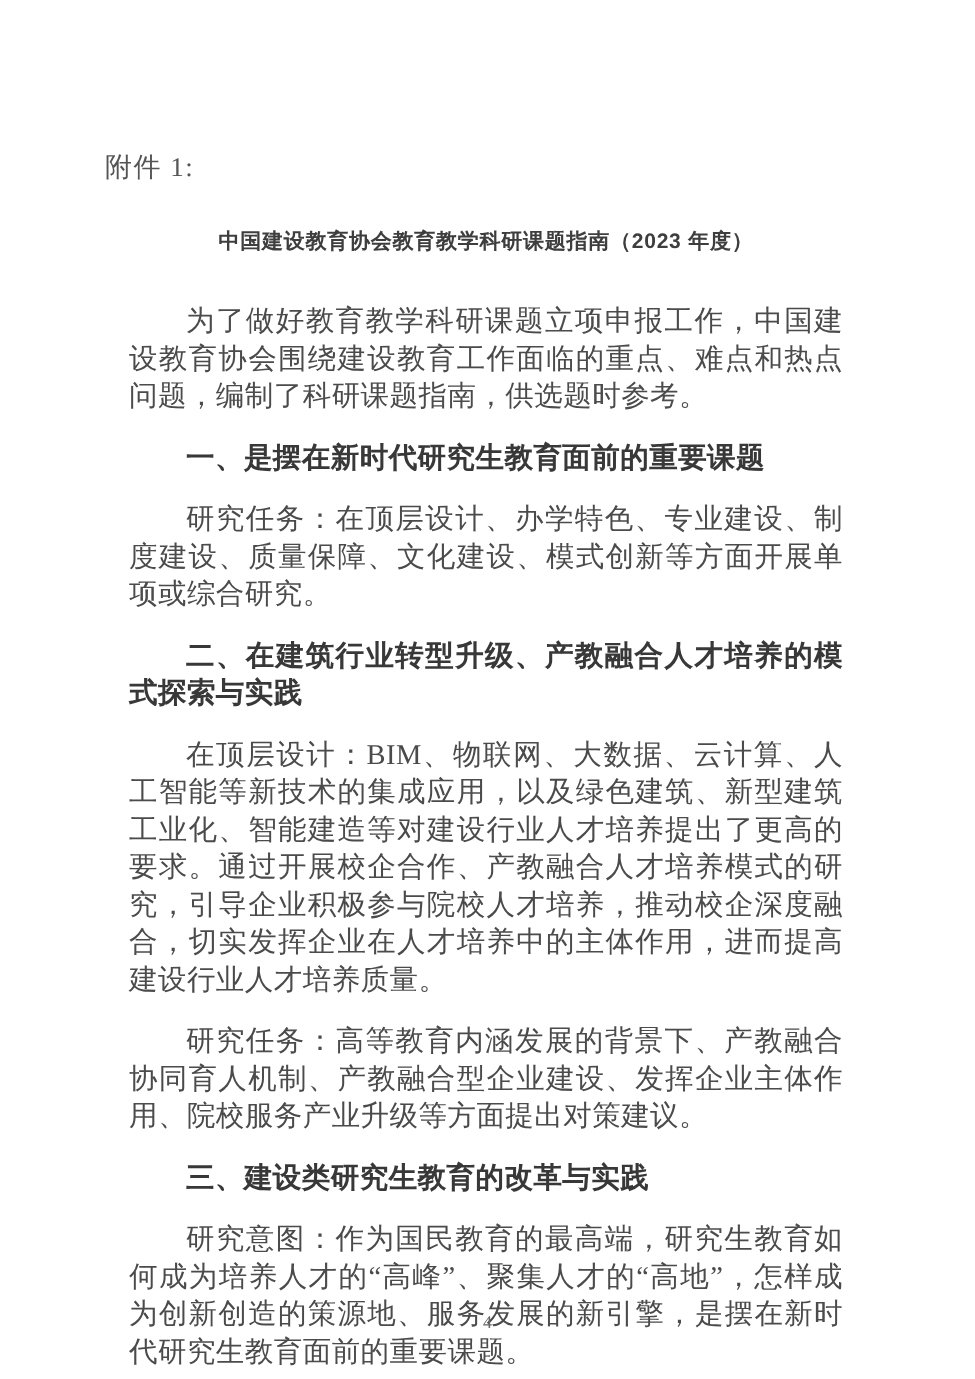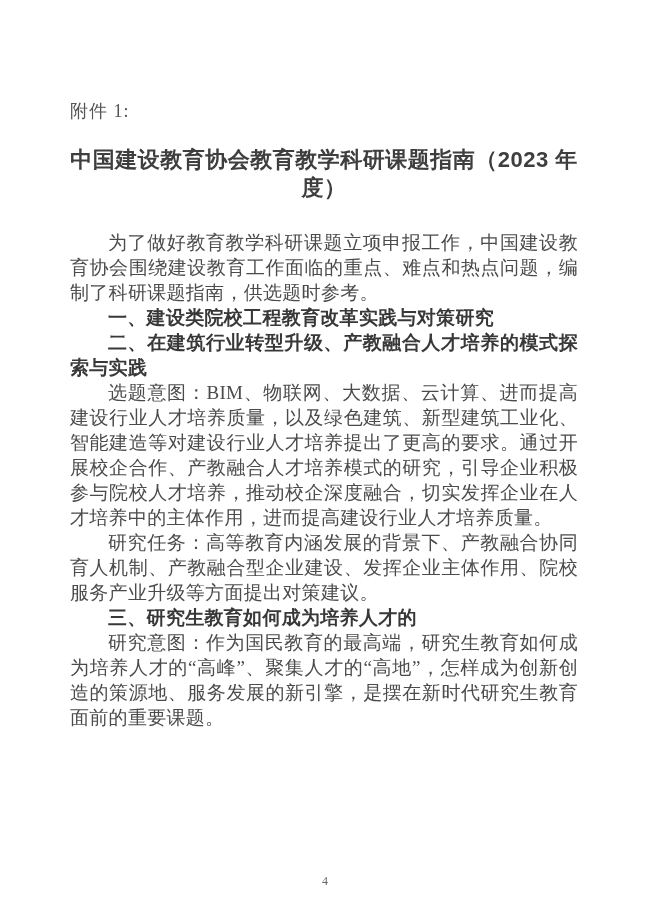--- a/index.html
+++ b/index.html
@@ -25,36 +25,36 @@
     font-size: 18px;
     line-height: 22px;
     color: #555555;
     letter-spacing: 1px;
   }
   .doc-title {
     margin: 24px 0 0 0;
     text-align: center;
     font-family: "Liberation Sans", "DejaVu Sans", sans-serif;
     font-weight: bold;
-    font-size: 22px;
+    font-size: 14px;
     line-height: 28px;
     color: #3e3e3e;
     letter-spacing: 0.5px;
   }
   .doc-body {
     margin-top: 28px;
     font-size: 19px;
     line-height: 25px;
     text-align: justify;
     text-justify: inter-character;
     letter-spacing: 0.3px;
     color: #4b4b4b;
   }
   .doc-body p {
-    margin: 0;
+    margin: 16px;
     text-indent: 2em;
   }
   .sec-heading {
     font-weight: bold;
     color: #383838;
   }
   .page-number {
     position: absolute;
     left: 0;
     bottom: 30px;
@@ -71,26 +71,27 @@
   <div class="doc-content">
 
     <div class="attachment-label">附件 1:</div>
 
     <h1 class="doc-title">中国建设教育协会教育教学科研课题指南（2023 年度）</h1>
 
     <div class="doc-body">
 
       <p>为了做好教育教学科研课题立项申报工作，中国建设教育协会围绕建设教育工作面临的重点、难点和热点问题，编制了科研课题指南，供选题时参考。</p>
 
-      <p class="sec-heading">一、建设类院校工程教育改革实践与对策研究</p>
+      <p class="sec-heading">一、是摆在新时代研究生教育面前的重要课题</p>
+      <p>研究任务：在顶层设计、办学特色、专业建设、制度建设、质量保障、文化建设、模式创新等方面开展单项或综合研究。</p>
 
       <p class="sec-heading">二、在建筑行业转型升级、产教融合人才培养的模式探索与实践</p>
-      <p>选题意图：BIM、物联网、大数据、云计算、进而提高建设行业人才培养质量，以及绿色建筑、新型建筑工业化、智能建造等对建设行业人才培养提出了更高的要求。通过开展校企合作、产教融合人才培养模式的研究，引导企业积极参与院校人才培养，推动校企深度融合，切实发挥企业在人才培养中的主体作用，进而提高建设行业人才培养质量。</p>
+      <p>在顶层设计：BIM、物联网、大数据、云计算、人工智能等新技术的集成应用，以及绿色建筑、新型建筑工业化、智能建造等对建设行业人才培养提出了更高的要求。通过开展校企合作、产教融合人才培养模式的研究，引导企业积极参与院校人才培养，推动校企深度融合，切实发挥企业在人才培养中的主体作用，进而提高建设行业人才培养质量。</p>
       <p>研究任务：高等教育内涵发展的背景下、产教融合协同育人机制、产教融合型企业建设、发挥企业主体作用、院校服务产业升级等方面提出对策建议。</p>
 
-      <p class="sec-heading">三、研究生教育如何成为培养人才的</p>
+      <p class="sec-heading">三、建设类研究生教育的改革与实践</p>
       <p>研究意图：作为国民教育的最高端，研究生教育如何成为培养人才的“高峰”、聚集人才的“高地”，怎样成为创新创造的策源地、服务发展的新引擎，是摆在新时代研究生教育面前的重要课题。</p>
 
     </div>
   </div>
 
   <div class="page-number">4</div>
 </div>
 
 </body></html>

